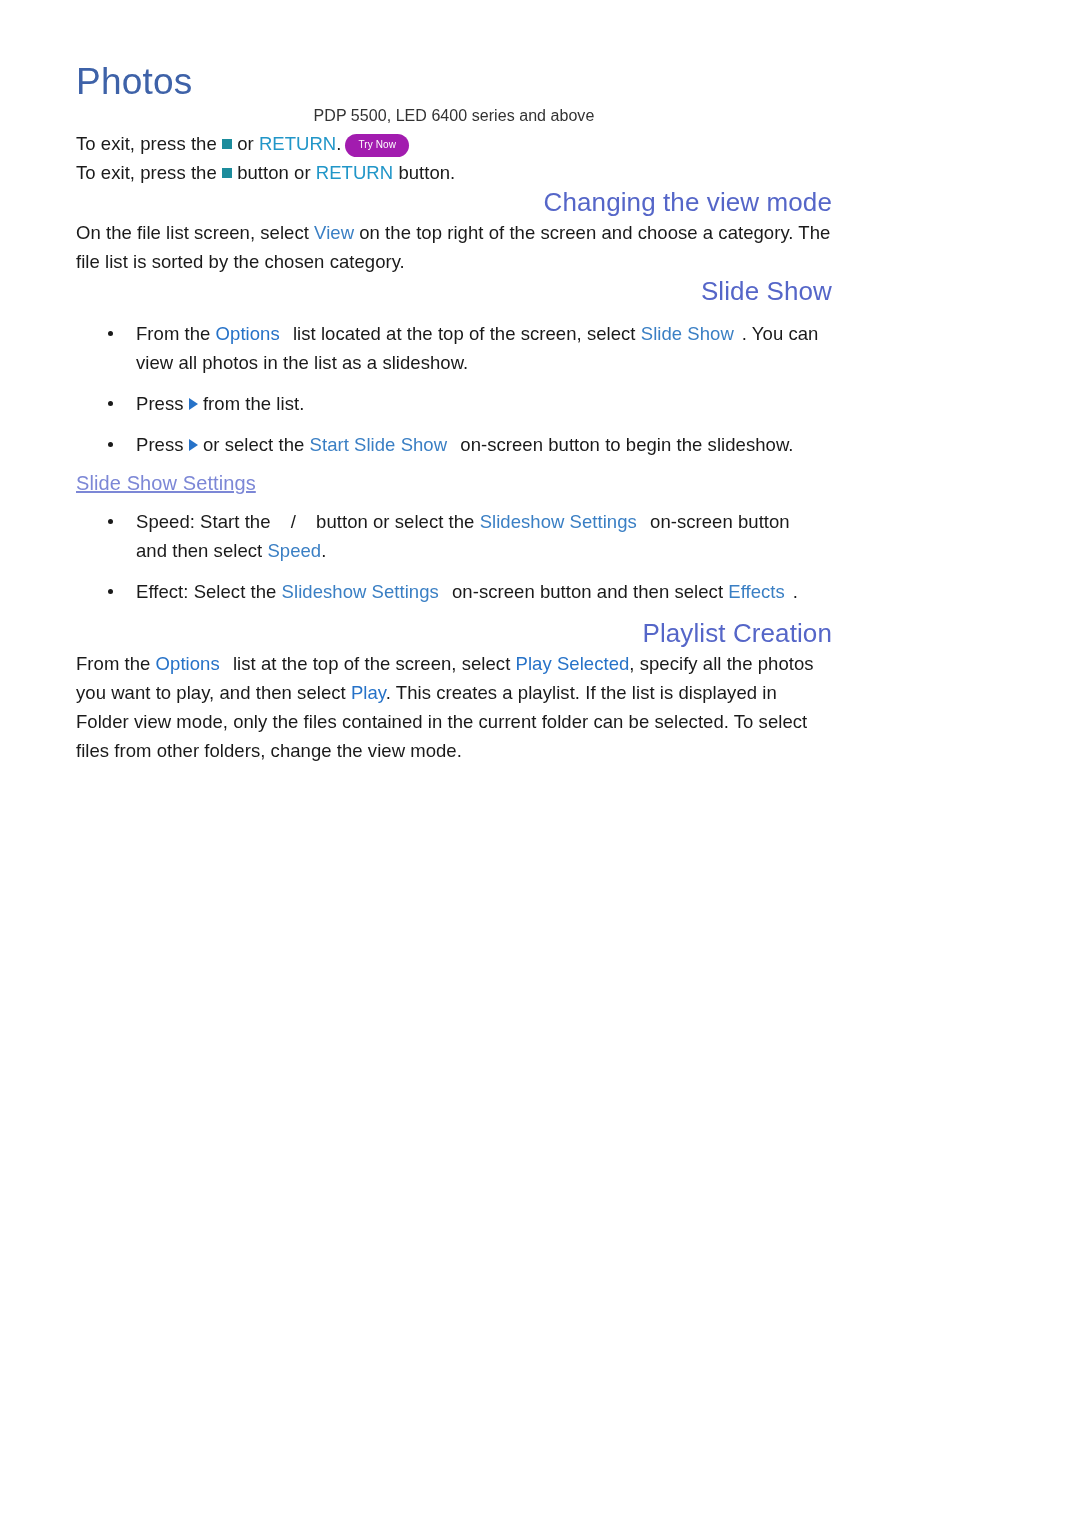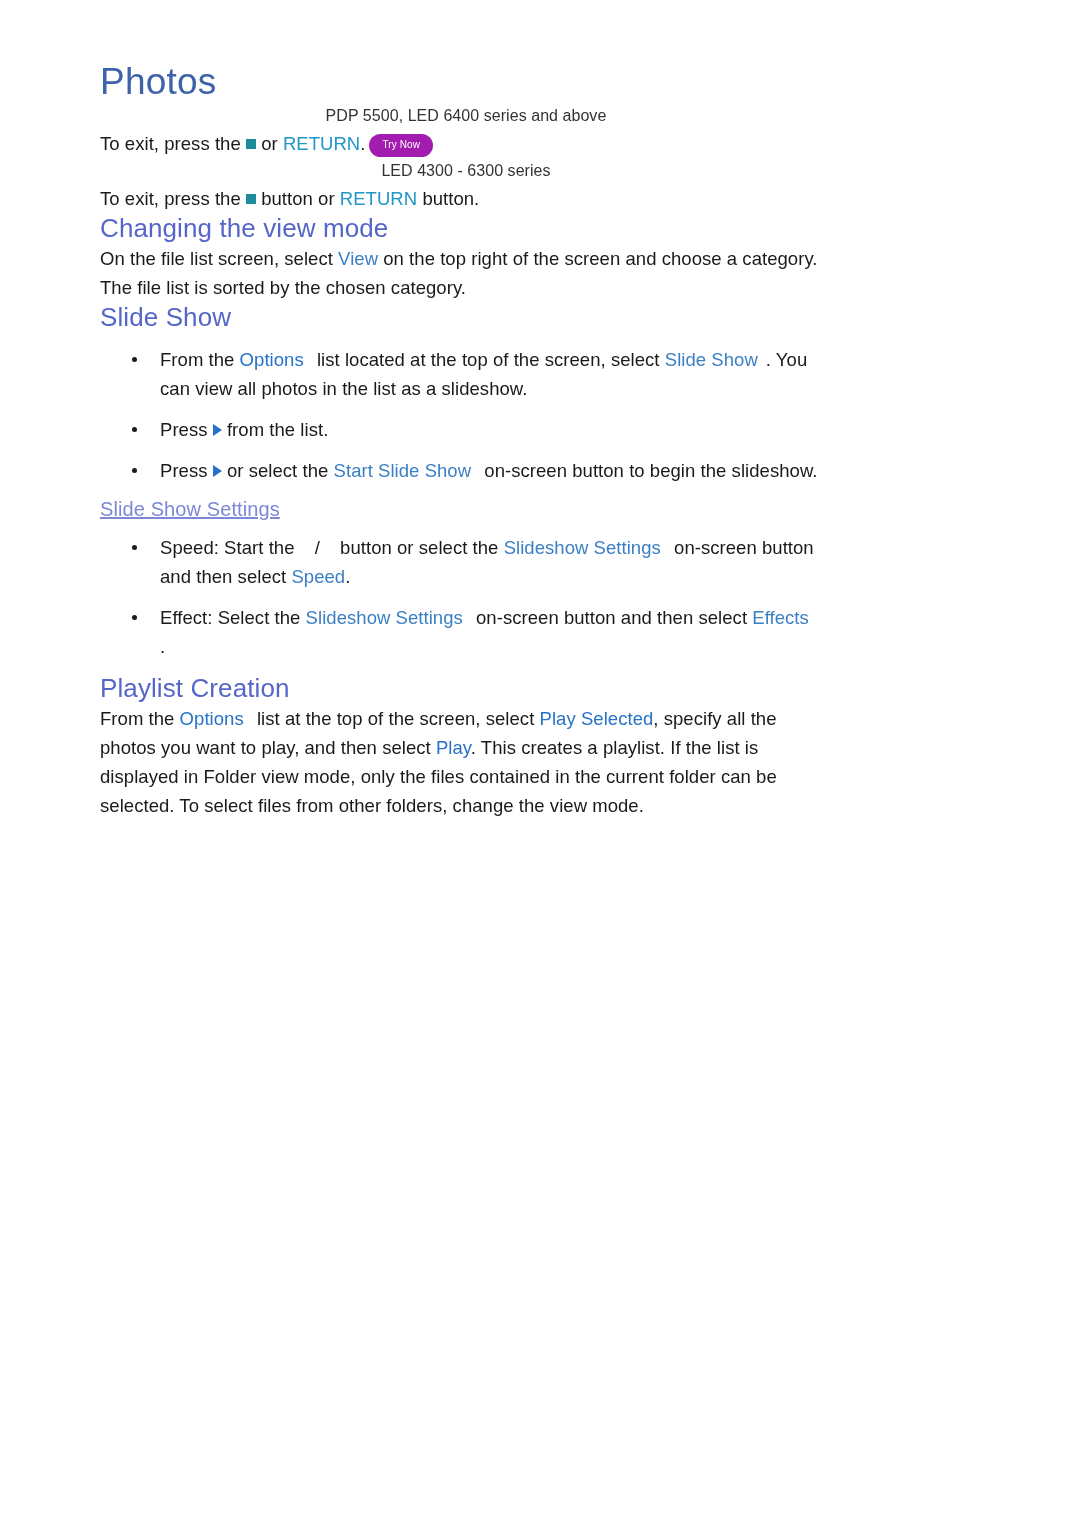--- a/index.html
+++ b/index.html
@@ -12,41 +12,42 @@
     height: 1527px;
     font-family: "Liberation Sans", sans-serif;
     color: #1a1a1a;
     -webkit-font-smoothing: antialiased;
   }
   .page {
     position: relative;
     width: 892px;
     height: 1527px;
     box-sizing: border-box;
-    padding: 0 60px 0 100px;
+    padding: 0 60px 0 76px;
     background: #ffffff;
   }
 
   
   h1.doc-title {
     font-size: 37px;
     font-weight: normal;
     color: #3e62a8;
     margin: 0;
     padding: 62px 0 0 0;
     letter-spacing: 0.2px;
     line-height: 1.1;
   }
   h2.section-title {
     font-size: 26px;
     font-weight: normal;
     color: #5566c8;
     margin: 0;
     letter-spacing: 0.1px;
     line-height: 1.2;
+    text-align: right;
   }
   h3.subsection-title {
     font-size: 20px;
     font-weight: normal;
     color: #7c87d6;
     margin: 0;
     letter-spacing: 0.1px;
     line-height: 1.2;
     text-decoration: underline;
   }
@@ -158,21 +159,20 @@
 
 <div class="page">
 
   <h1 class="doc-title">Photos</h1>
 
 
   <p class="note-text blk-note">PDP 5500, LED 6400 series and above</p>
 
   <p class="body-text blk-line"><span>To exit, press the </span><span class="glyph-sq"></span><span> or </span><span class="lnk-cyan">RETURN</span><span>.</span><span class="try-now">Try Now</span></p>
 
-  <p class="note-text blk-note">LED 4300 - 6300 series</p>
 
   <p class="body-text blk-line"><span>To exit, press the </span><span class="glyph-sq"></span><span> button or </span><span class="lnk-cyan">RETURN</span><span> button.</span></p>
 
   <h2 class="section-title sec-view">Changing the view mode</h2>
 
   <p class="body-text sec-view-body"><span>On the file list screen, select </span><span class="lnk-soft">View</span><span> on the top right of the screen and choose a category. The file list is sorted by the chosen category.</span></p>
 
   <h2 class="section-title sec-slide">Slide Show</h2>
 
   <ul class="bullets sec-slide-body">

